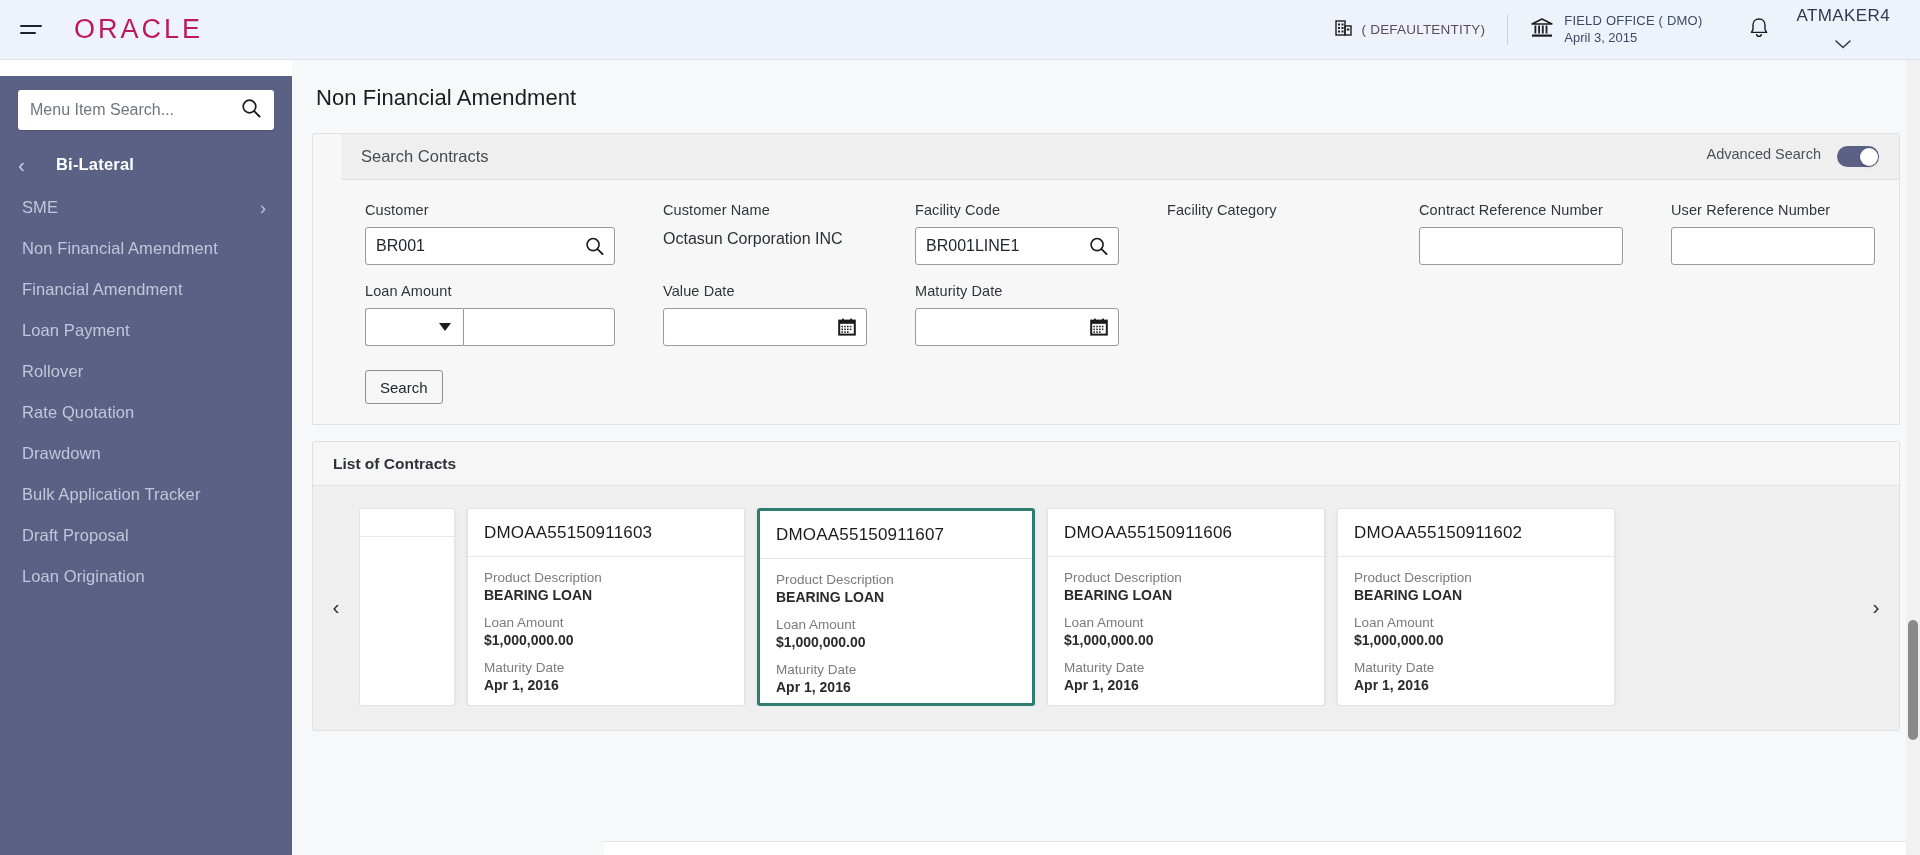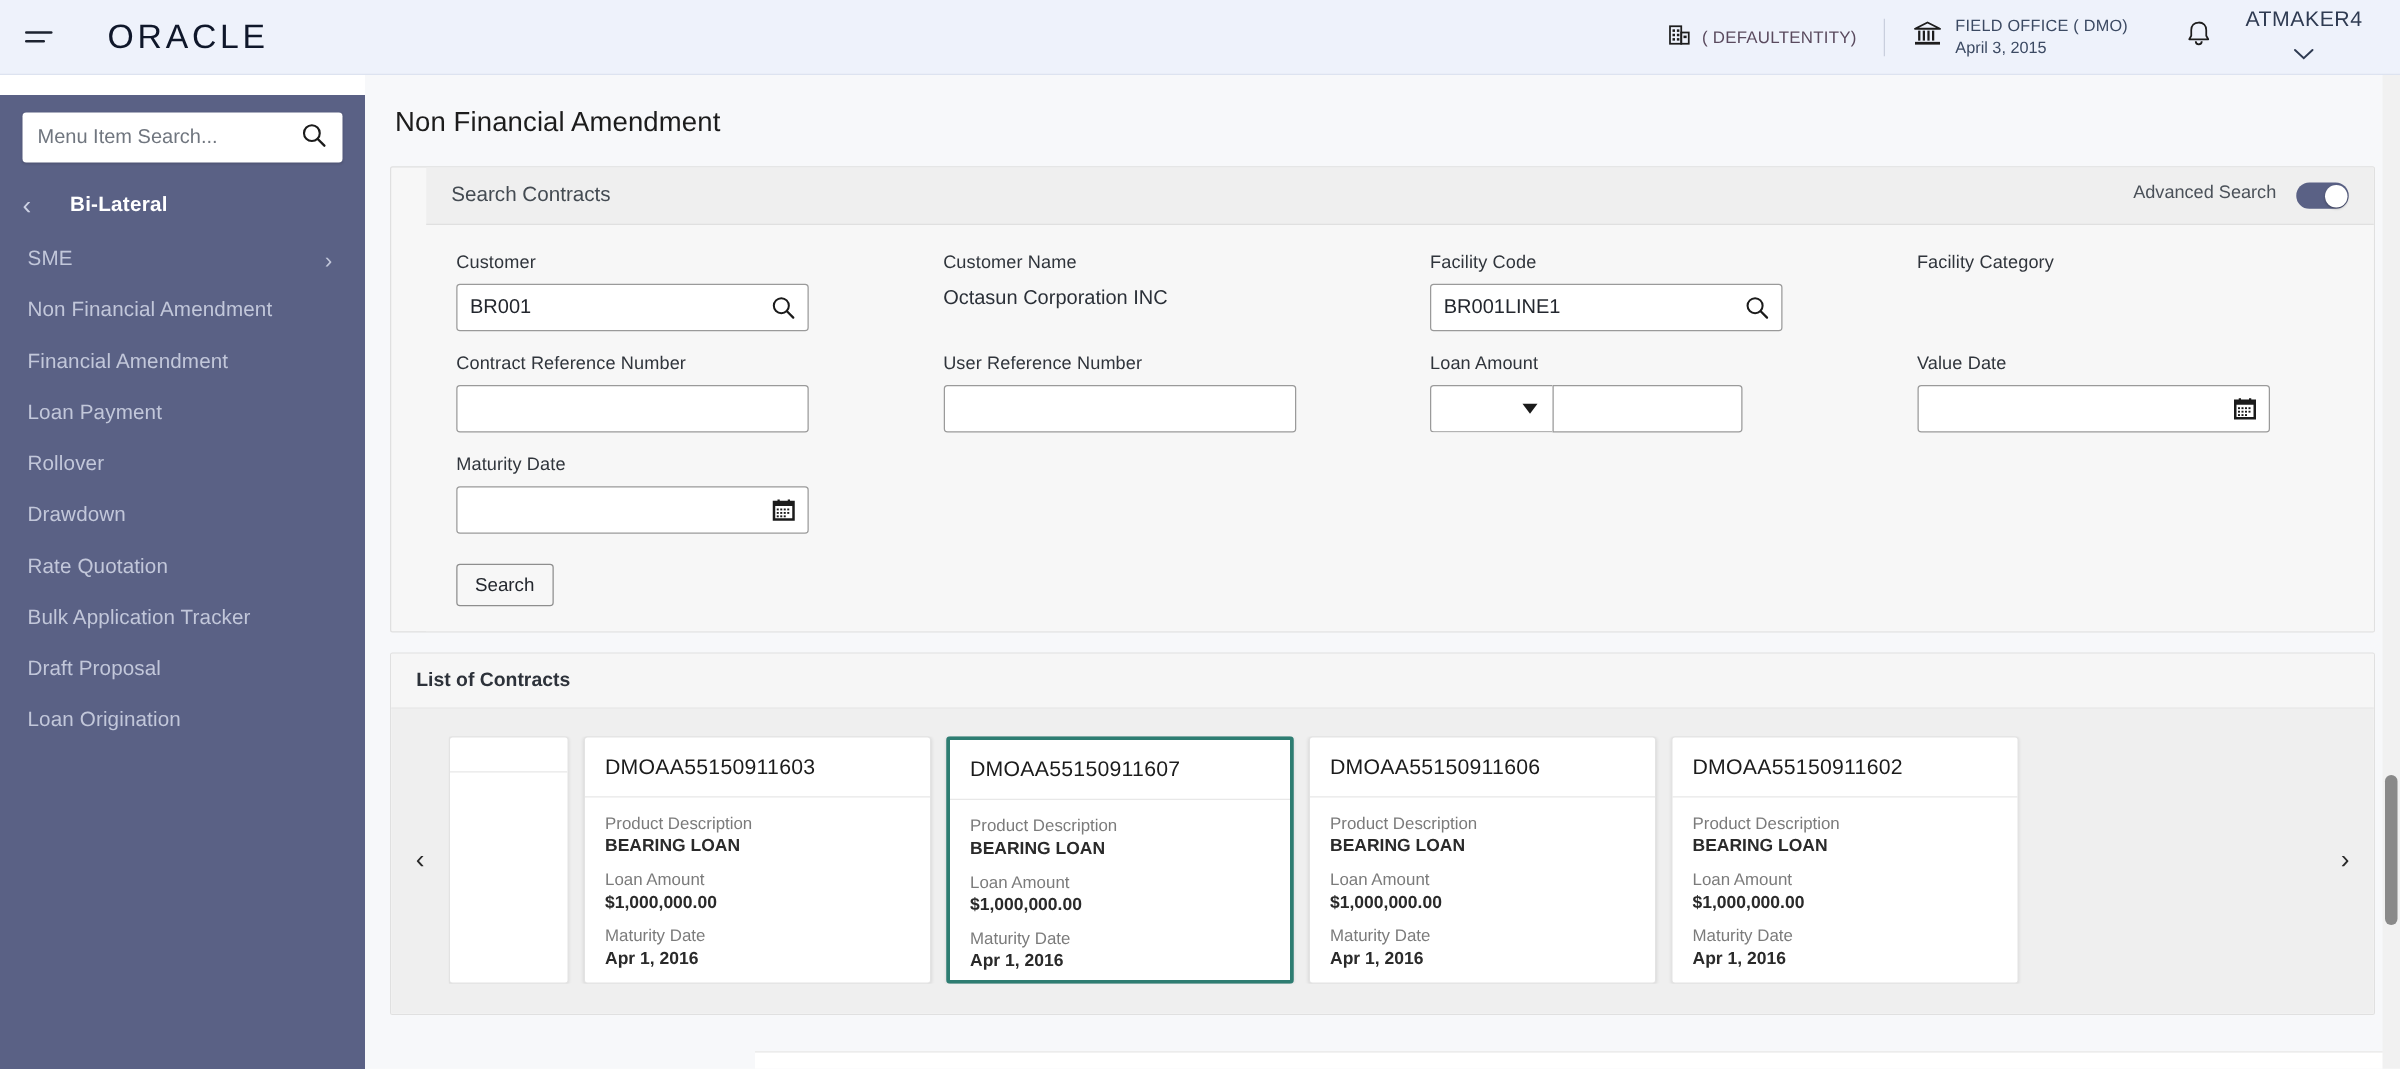--- a/index.html
+++ b/index.html
@@ -21,22 +21,22 @@
   }
   .hamburger {
     margin-left: 14px; width: 34px; height: 34px;
     display: flex; flex-direction: column; justify-content: center;
     align-items: center; gap: 5px; cursor: pointer;
   }
   .hamburger span { display: block; background: #1d2330; height: 2px; border-radius: 1px; }
   .hamburger span:nth-child(1) { width: 22px; }
   .hamburger span:nth-child(2) { width: 16px; margin-right: 6px; }
   .oracle-logo {
-    margin-left: 38px;
-    color: #0f172a;
+    margin-left: 26px;
+    color: #be185d;
     font-size: 27px;
     letter-spacing: 3px;
     font-weight: 400;
     font-family: "Liberation Sans", sans-serif;
   }
   .topbar-right {
     margin-left: auto; display: flex; align-items: center; height: 100%;
   }
   .entity-block {
     display: flex; align-items: center; gap: 9px;
@@ -145,21 +145,21 @@
   .toggle .knob {
     position: absolute; right: 1.5px; top: 1.5px;
     width: 18px; height: 18px; border-radius: 50%;
     background: #ffffff;
     box-shadow: 0 1px 2px rgba(0,0,0,.3);
   }
 
   .panel-body { padding: 22px 24px 20px 24px; background: #f7f7f7; }
   .form-grid {
     display: grid;
-    grid-template-columns: repeat(4, 1fr);
+    grid-template-columns: repeat(6, 1fr);
     column-gap: 48px;
     row-gap: 18px;
   }
   .field-label {
     font-size: 14.5px; color: #30353c;
     margin-bottom: 9px; letter-spacing: .1px;
   }
   .field-static {
     font-size: 16px; color: #2b3038; padding-top: 3px;
   }
@@ -398,24 +398,24 @@
   <div class="nav-item">
     <span>Financial Amendment</span>
   </div>
   <div class="nav-item">
     <span>Loan Payment</span>
   </div>
   <div class="nav-item">
     <span>Rollover</span>
   </div>
   <div class="nav-item">
+    <span>Rate Quotation</span>
+  </div>
+  <div class="nav-item">
     <span>Drawdown</span>
-  </div>
-  <div class="nav-item">
-    <span>Rate Quotation</span>
   </div>
   <div class="nav-item">
     <span>Bulk Application Tracker</span>
   </div>
   <div class="nav-item">
     <span>Draft Proposal</span>
   </div>
   <div class="nav-item">
     <span>Loan Origination</span>
   </div>

